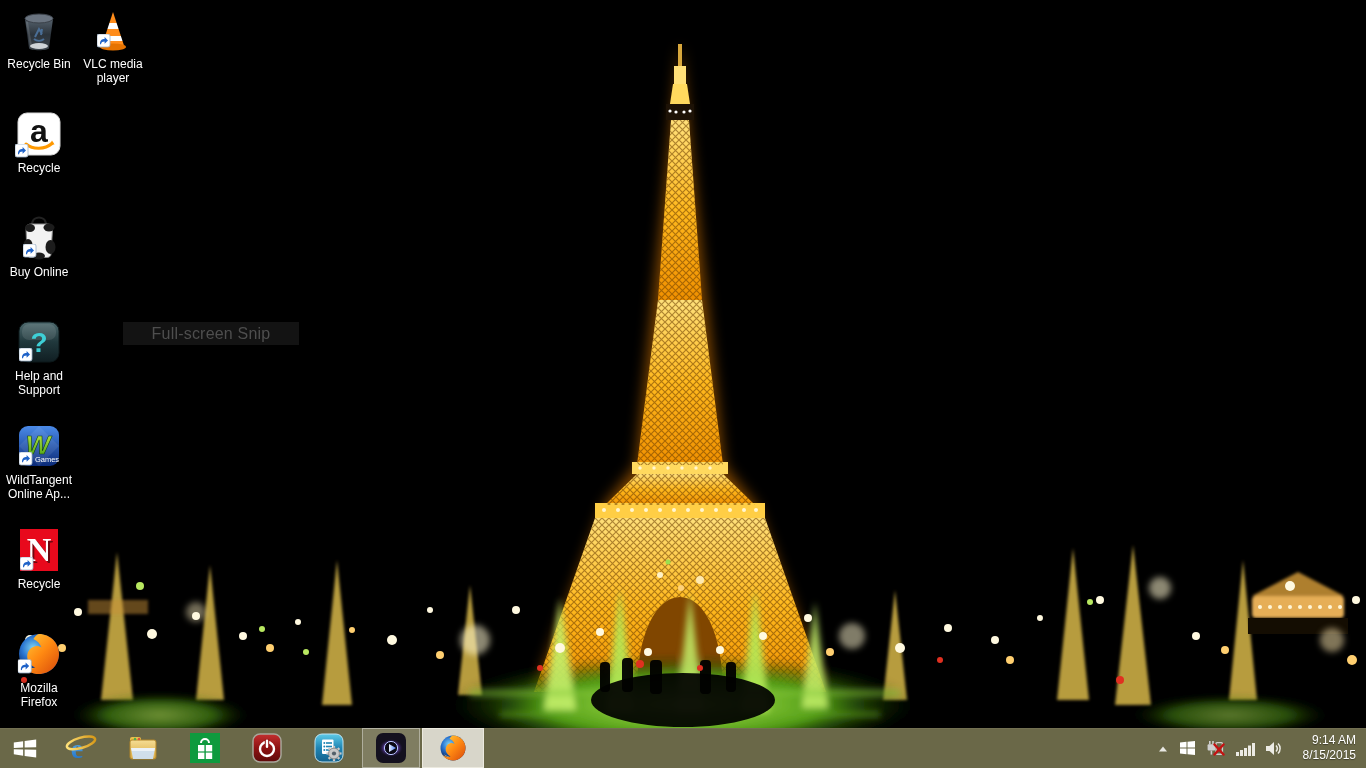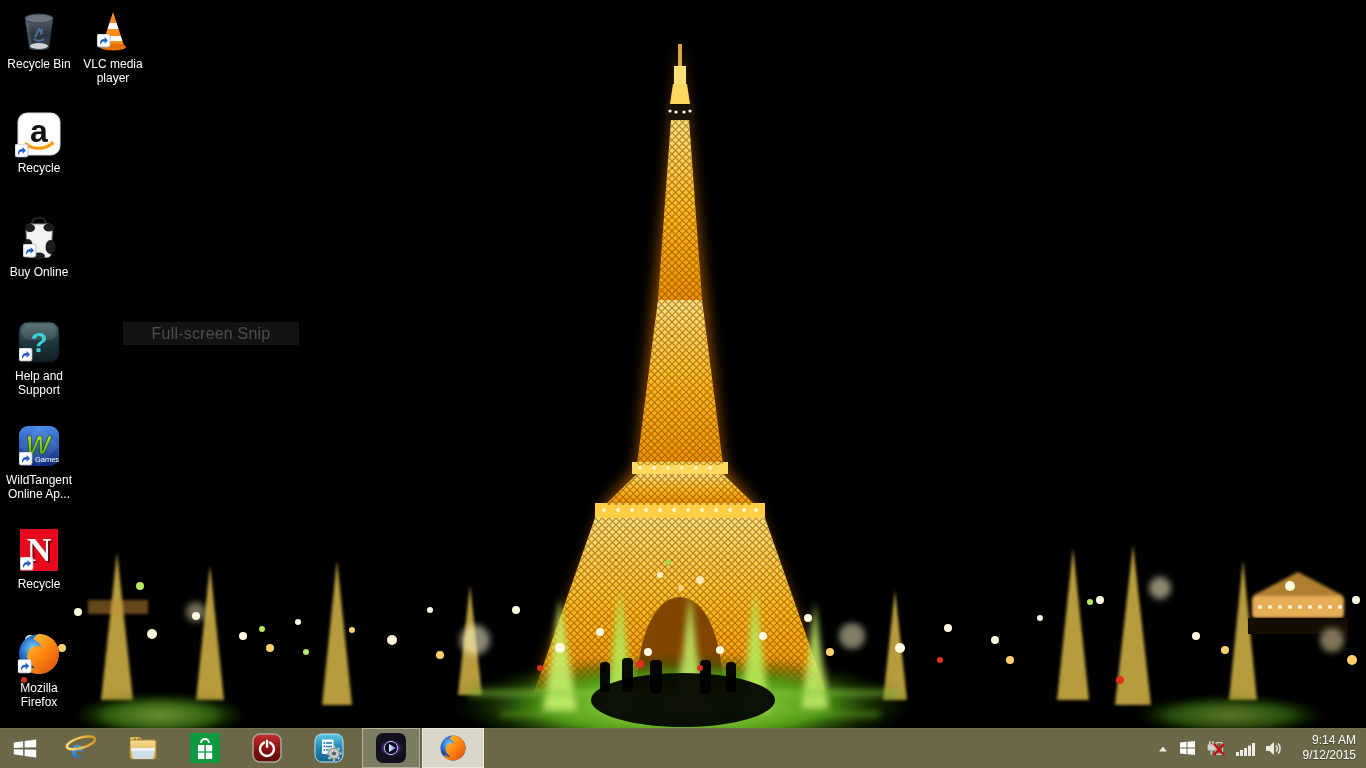--- a/index.html
+++ b/index.html
@@ -540,16 +540,16 @@
       </svg>
     </span>
     <span class="tico">
       <svg width="17" height="15" viewBox="0 0 17 15">
         <polygon points="1,5 4.5,5 9,1 9,14 4.5,10 1,10" fill="#ecebe4"></polygon>
         <path d="M11,4.5 a4.5,4.5 0 0 1 0,6 M13,2.5 a7,7 0 0 1 0,10" stroke="#ecebe4" stroke-width="1.5" fill="none"></path>
       </svg>
     </span>
     <div class="clock">
       <div>9:14 AM</div>
-      <div>9/12/2015</div>
+      <div>8/15/2015</div>
     </div>
   </div>
 </div>
 
 </body></html>

